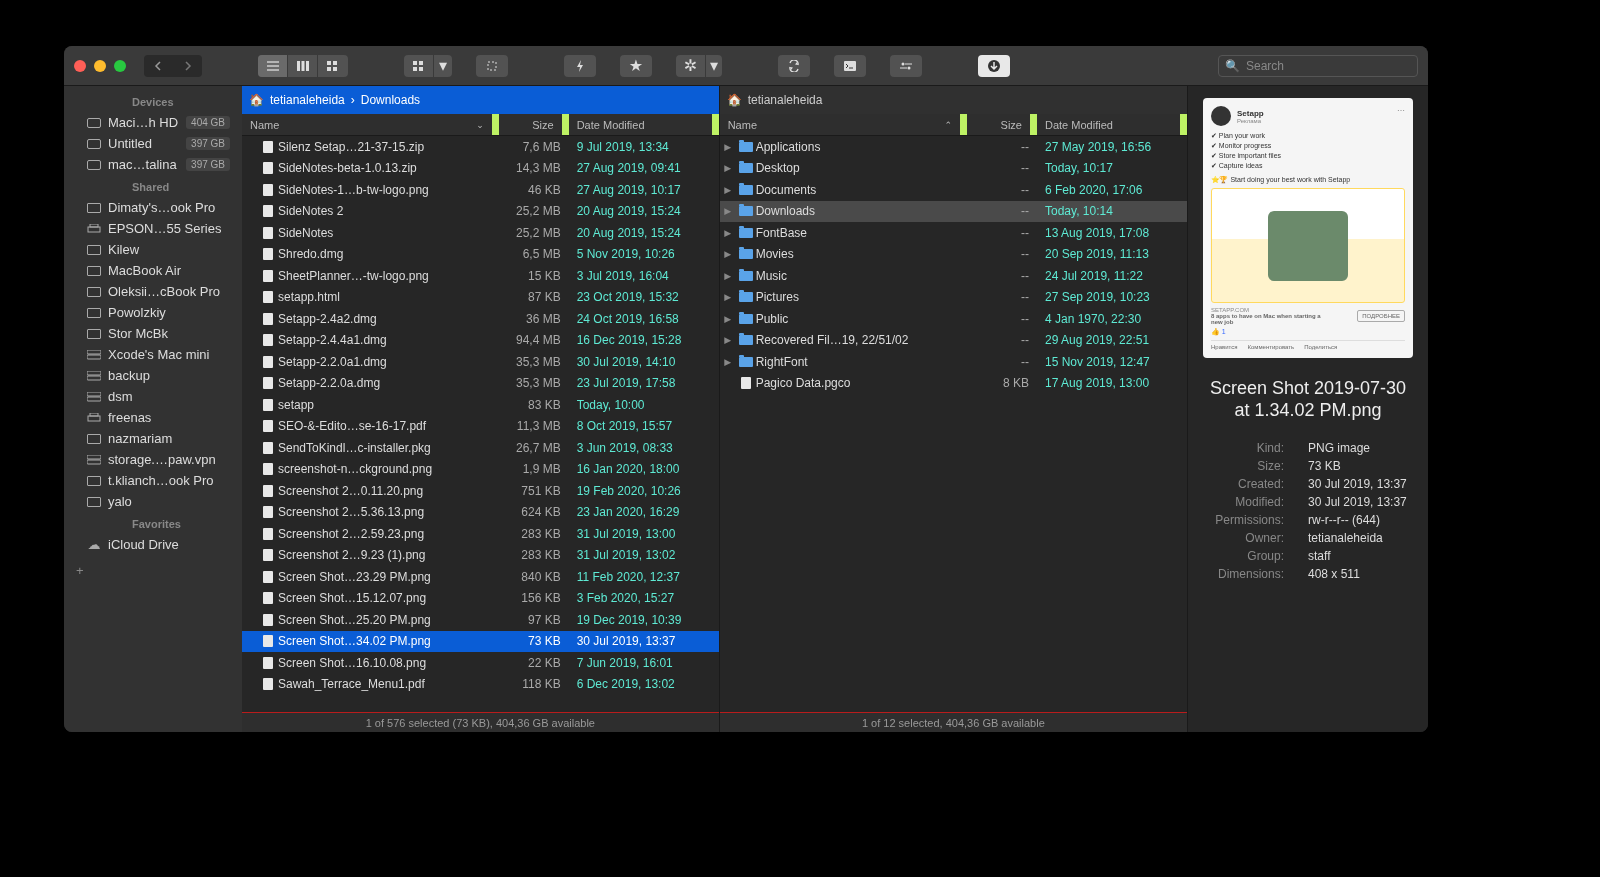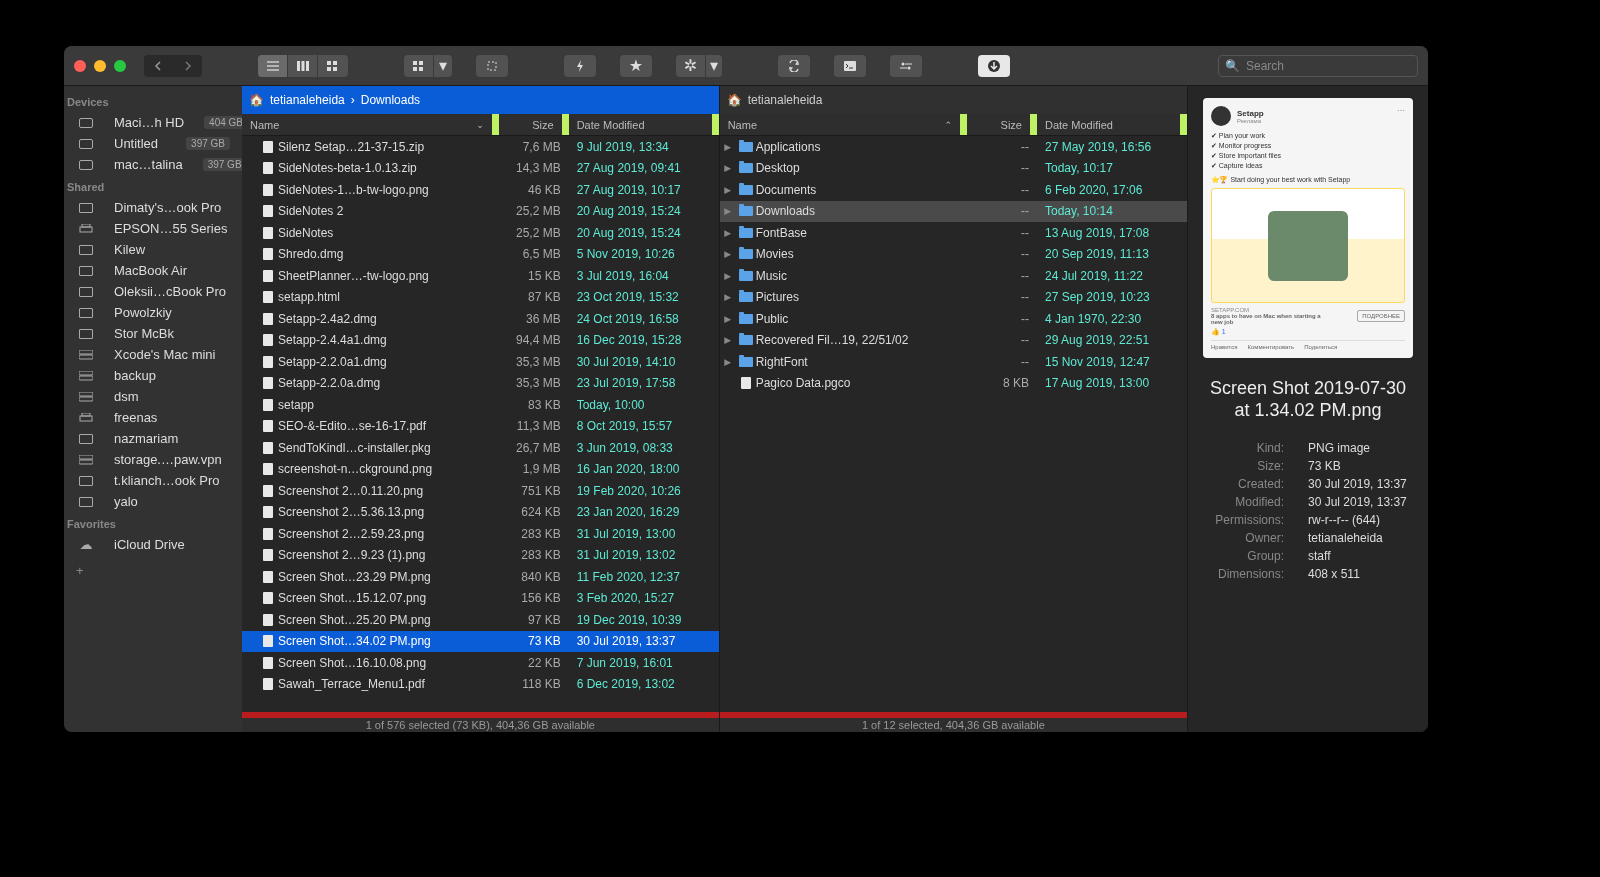--- a/index.html
+++ b/index.html
@@ -15,22 +15,22 @@
 .navbtn { width: 28px; height: 22px; display: flex; align-items: center; justify-content: center; color: #888; cursor: pointer; }
 .toolgroup { display: flex; background: #525252; border-radius: 4px; overflow: hidden; }
 .toolbtn { width: 30px; height: 22px; display: flex; align-items: center; justify-content: center; color: #ddd; cursor: pointer; border-right: 1px solid #3a3a3a; }
 .toolbtn:last-child { border-right: none; }
 .toolbtn.active { background: #6a6a6a; }
 .spacer { flex: 0 0 40px; }
 .single { width: 32px; height: 22px; background: #525252; border-radius: 4px; display: flex; align-items: center; justify-content: center; color: #ddd; cursor: pointer; }
 .searchbox { margin-left: auto; width: 200px; height: 22px; background: #3a3a3a; border: 1px solid #555; border-radius: 4px; display: flex; align-items: center; padding: 0 6px; gap: 6px; color: #888; font-size: 12px; }
 .body { flex: 1; display: flex; overflow: hidden; }
 .sidebar { width: 178px; background: #323232; overflow-y: auto; font-size: 13px; padding: 4px 0; }
-.sb-header { padding: 6px 3px 4px; color: #888; font-size: 11px; font-weight: 600; }
-.sb-item { padding: 3px 12px 3px 14px; display: flex; align-items: center; gap: 20px; color: #ddd; cursor: pointer; white-space: nowrap; }
+.sb-header { padding: 6px 28px 4px; color: #888; font-size: 11px; font-weight: 600; margin-left: 40px; }
+.sb-item { padding: 3px 12px 3px 14px; display: flex; align-items: center; gap: 6px; color: #ddd; cursor: pointer; white-space: nowrap; margin-left: 8px; }
 .sb-icon { width: 16px; height: 12px; flex-shrink: 0; display: flex; align-items: center; justify-content: center; color: #aaa; }
 .sb-badge { margin-left: auto; font-size: 10px; background: #444; color: #aaa; padding: 1px 5px; border-radius: 3px; }
 .sb-add { padding: 8px 12px; color: #888; cursor: pointer; }
 .panes { flex: 1; display: flex; overflow: hidden; }
 .pane { flex: 1; display: flex; flex-direction: column; border-right: 1px solid #1a1a1a; background: #262626; overflow: hidden; }
 .pathbar { height: 28px; background: #0a5dd6; color: #fff; font-size: 12px; display: flex; align-items: center; padding: 0 8px; gap: 6px; }
 .pathbar.inactive { background: #303030; color: #ccc; }
 .path-icon { width: 14px; height: 14px; display: flex; align-items: center; justify-content: center; }
 .cols-header { height: 22px; background: #2e2e2e; border-bottom: 1px solid #1a1a1a; display: flex; font-size: 11px; color: #bbb; }
 .col { display: flex; align-items: center; padding: 0 8px; border-right: 7px solid #bef264; cursor: pointer; }
@@ -41,21 +41,21 @@
 .filelist { flex: 1; overflow-y: auto; font-size: 12px; }
 .filerow { height: 21.5px; display: flex; align-items: center; color: #ddd; cursor: pointer; }
 .filerow.selected { background: #0a5dd6; color: #fff; }
 .filerow.selected-inactive { background: #4a4a4a; }
 .fr-disclose { width: 16px; text-align: center; color: #888; font-size: 9px; }
 .fr-icon { width: 20px; display: flex; align-items: center; justify-content: center; font-size: 12px; }
 .fr-name { flex: 1; white-space: nowrap; overflow: hidden; text-overflow: ellipsis; padding-right: 4px; }
 .fr-size { width: 70px; text-align: right; padding-right: 8px; color: #aaa; }
 .filerow.selected .fr-size, .filerow.selected .fr-date { color: #fff; }
 .fr-date { width: 150px; padding-left: 8px; color: #5eead4; }
-.statusbar { height: 20px; background: #2e2e2e; border-top: 6px solid #b91c1c; font-size: 11px; color: #999; display: flex; align-items: center; justify-content: center; }
+.statusbar { height: 20px; background: #2e2e2e; border-top: 1px solid #b91c1c; font-size: 11px; color: #999; display: flex; align-items: center; justify-content: center; }
 .preview { width: 240px; background: #262626; display: flex; flex-direction: column; align-items: center; padding: 12px; overflow-y: auto; }
 .preview-img { width: 210px; height: 260px; background: #f5f5f5; border-radius: 4px; margin-bottom: 20px; padding: 8px; font-size: 8px; color: #333; display: flex; flex-direction: column; position: relative; }
 .preview-ad-header { display: flex; align-items: center; gap: 6px; margin-bottom: 6px; }
 .preview-ad-logo { width: 20px; height: 20px; background: #333; border-radius: 50%; }
 .preview-ad-body { display: flex; flex-direction: column; gap: 2px; font-size: 7px; margin-bottom: 6px; }
 .preview-ad-hero { flex: 1; background: linear-gradient(#fff 44%, #fff3cc 44%); border: 1px solid #ffd95e; border-radius: 3px; display: flex; align-items: center; justify-content: center; position: relative; }
 .preview-ad-figure { width: 80px; height: 70px; background: #6b8a6b; border-radius: 6px; }
 .preview-ad-foot { font-size: 6px; color: #666; margin-top: 4px; display: flex; justify-content: space-between; align-items: center; }
 .preview-ad-btn { border: 1px solid #aaa; padding: 2px 4px; border-radius: 2px; font-size: 6px; }
 .preview-ad-actions { display: flex; gap: 10px; font-size: 6px; color: #666; margin-top: 4px; border-top: 1px solid #ddd; padding-top: 3px; }

